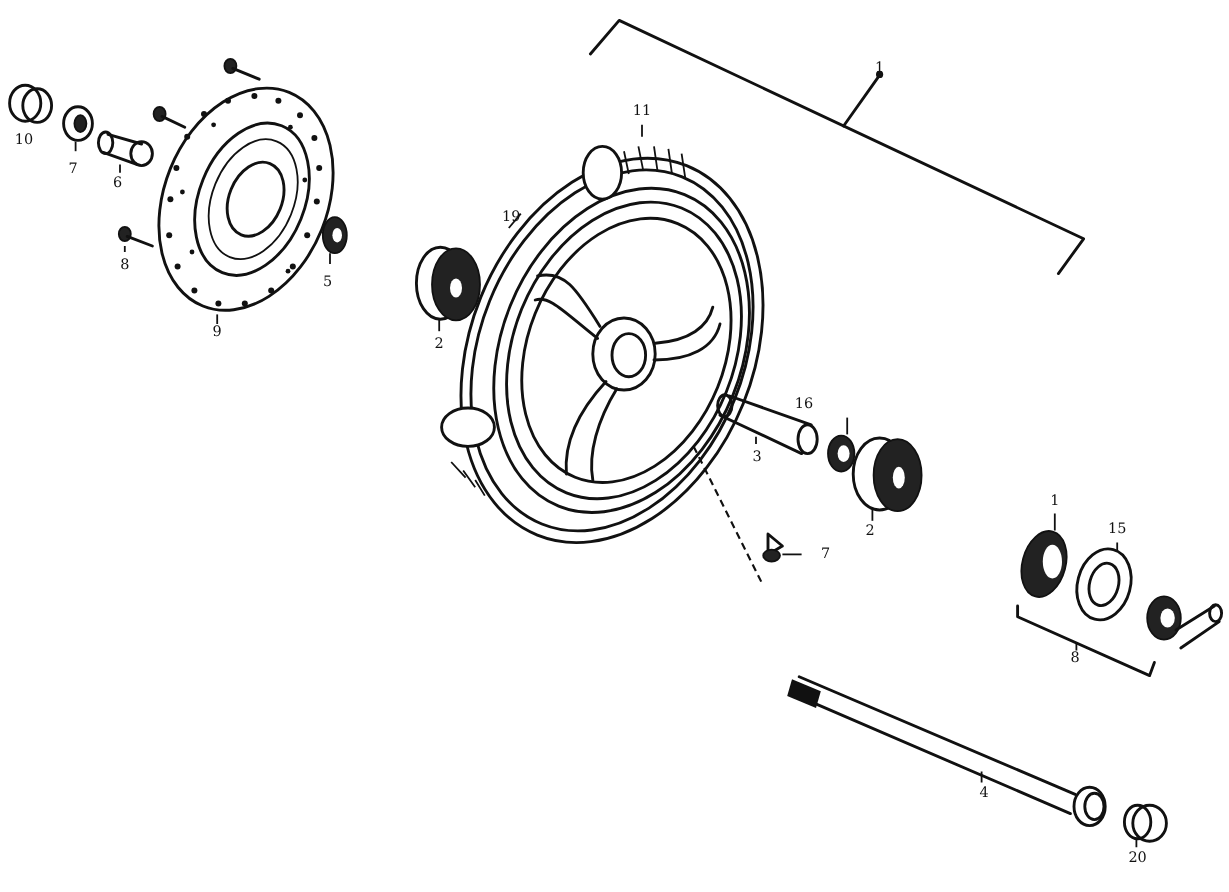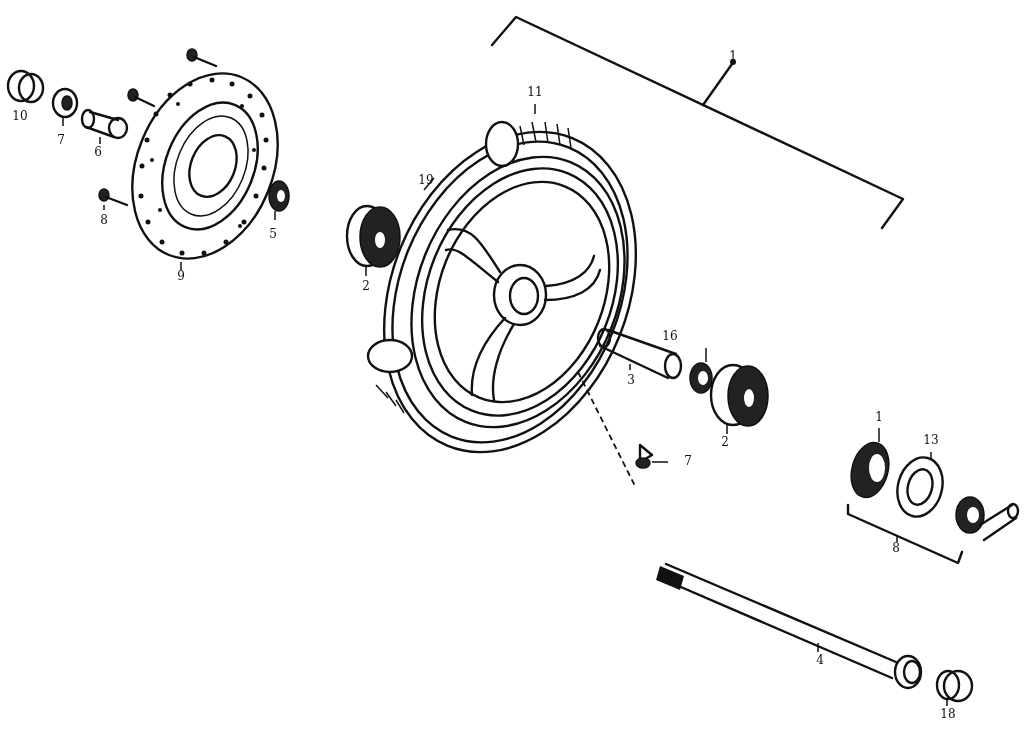--- a/index.html
+++ b/index.html
@@ -189,19 +189,19 @@
   <span class="lbl" style="left:631px;top:372px;">3</span>
   <span class="lbl" style="left:820px;top:652px;">4</span>
   <span class="lbl" style="left:273px;top:226px;">5</span>
   <span class="lbl" style="left:98px;top:144px;">6</span>
   <span class="lbl" style="left:61px;top:132px;">7</span>
   <span class="lbl" style="left:896px;top:540px;">8</span>
   <span class="lbl" style="left:181px;top:268px;">9</span>
   <span class="lbl" style="left:104px;top:212px;">8</span>
   <span class="lbl" style="left:535px;top:84px;">11</span>
   <span class="lbl" style="left:688px;top:453px;">7</span>
-  <span class="lbl" style="left:931px;top:432px;">13</span>
+  <span class="lbl" style="left:931px;top:432px;">15</span>
   <span class="lbl" style="left:879px;top:409px;">1</span>
   <span class="lbl" style="left:670px;top:328px;">16</span>
   <span class="lbl" style="left:20px;top:108px;">10</span>
-  <span class="lbl" style="left:948px;top:706px;">18</span>
+  <span class="lbl" style="left:948px;top:706px;">20</span>
   <span class="lbl" style="left:426px;top:172px;">19</span>
 </div>
 
 </body></html>

